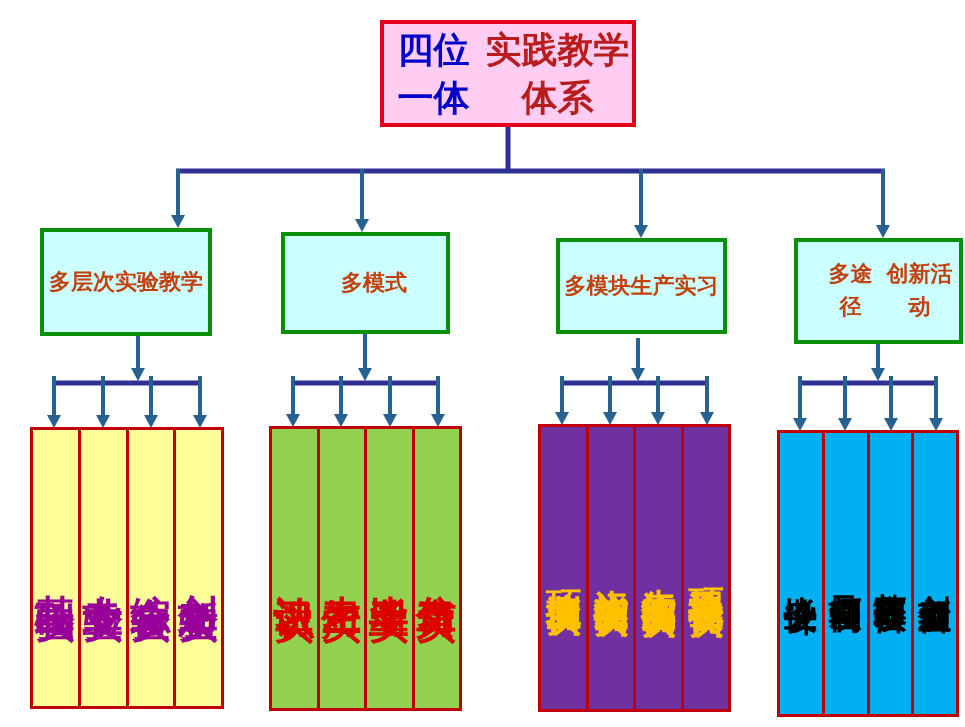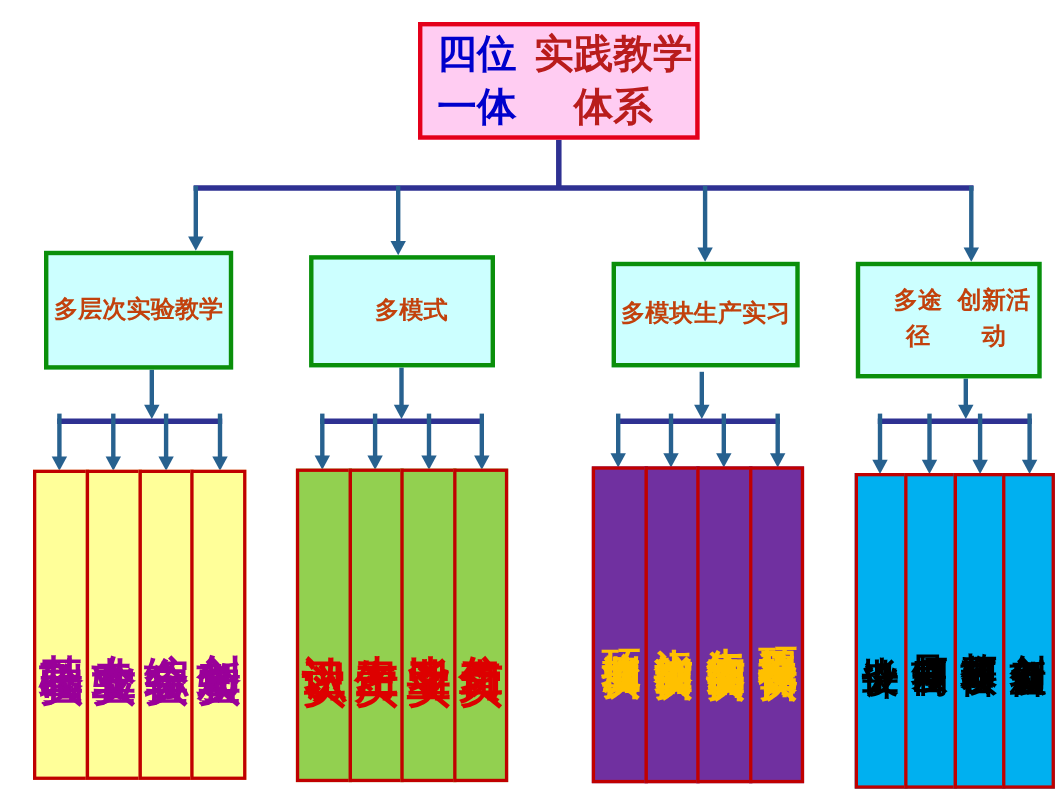--- a/index.html
+++ b/index.html
@@ -13,21 +13,21 @@
   .root-box{left:380px;top:20px;width:256px;height:107px;
             background:#FFCCF2;border:4px solid #E4001B;line-height:1.32;font-size:36px;}
   .root-line1{color:#0000CC;}
   .root-line2{color:#b91c1c;}
 
   .branch-box{background:#CCFFFF;border:4px solid #0A8F0A;color:#c2410c;
               font-size:22px;line-height:1.48;}
   .b1{left:40px;top:228px;width:172px;height:108px;}
   .b2{left:281px;top:232px;width:169px;height:102px;padding-left:17px;}
   .b3{left:556px;top:238px;width:171px;height:96px;}
-  .b4{left:778px;top:238px;width:169px;height:106px;padding-left:23px;}
+  .b4{left:794px;top:238px;width:169px;height:106px;padding-left:23px;}
 
   .group{position:absolute;display:flex;box-sizing:border-box;}
   .bar{box-sizing:border-box;flex:1 1 0;border:3px solid #C00000;margin-left:-3px;
        display:flex;align-items:center;justify-content:center;}
   .bar:first-child{margin-left:0;}
   .bar span{writing-mode:vertical-rl;text-orientation:upright;font-weight:bold;
             letter-spacing:3px;line-height:1;}
 
   .g1{left:30px;top:427px;width:194px;height:282px;}
   .g1 .bar{background:#FFFF99;}

